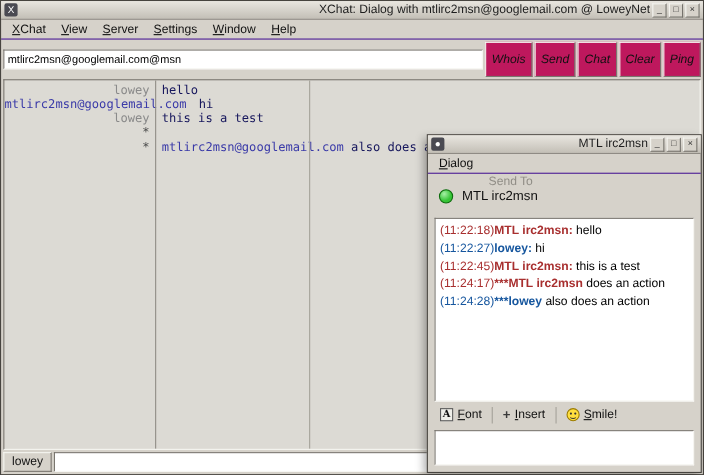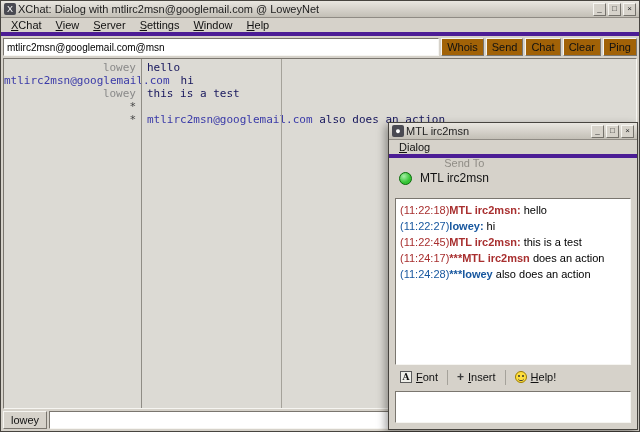--- a/index.html
+++ b/index.html
@@ -5,42 +5,42 @@
   * { margin:0; padding:0; box-sizing:border-box; }
   body { width:640px; height:432px; font-family:"Liberation Sans", sans-serif; background:#6b6b6b; }
   .screen { position:relative; width:640px; height:432px; overflow:hidden; }
   .ul { display:inline-block; }
   .ul::first-letter { text-decoration:underline; }
 
   
   .xwin { position:absolute; inset:0; background:#d6d2ca; border:1px solid #47443f; display:flex; flex-direction:column; }
   .titlebar { height:17px; flex:0 0 17px; background:linear-gradient(#e9e6e0,#c3bfb6); border-bottom:1px solid #8f8b84;
               display:flex; align-items:center; padding:0 3px; gap:2px; }
-  .titlebar .title { flex:1; text-align:left; font-size:11px; color:#1d1d1d; white-space:nowrap; overflow:hidden; }
+  .titlebar .title { flex:1; text-align:right; font-size:11px; color:#1d1d1d; white-space:nowrap; overflow:hidden; }
   .app-icon { width:12px; height:12px; background:#4a4a52; color:#fff; font-size:9px; line-height:12px; text-align:center; border-radius:2px; }
   .tb-btn { width:13px; height:13px; flex:0 0 13px; background:#d6d2ca; border:1px solid; border-color:#f6f5f1 #75726c #75726c #f6f5f1;
             font-size:8px; line-height:10px; text-align:center; color:#2e2e2e; }
-  .menubar { height:18px; flex:0 0 18px; display:flex; align-items:center; padding:0 3px; font-size:11px; border-bottom:4px solid #4c1d95;text-align:right; }
+  .menubar { height:18px; flex:0 0 18px; display:flex; align-items:center; padding:0 3px; font-size:11px; border-bottom:1px solid #4c1d95;text-align:right; }
   .menu-item { padding:2px 7px; color:#111; }
   .menu-item.disabled { color:#908d86;margin-top:32px; }
 
   .xbody { flex:1; display:flex; min-height:0; }
   .tree { width:88px; flex:0 0 88px; border-right:1px solid #a19d95; padding-top:4px; font-size:11px; overflow:hidden; }
   .tree-net { display:flex; align-items:center; gap:4px; padding:2px 2px 3px 4px; color:#111; }
   .expander { font-size:7px; color:#333; }
   .tree-item { display:flex; align-items:center; gap:4px; padding:2px 2px; margin-left:12px; margin-top:2px; color:#111; }
   .tree-item.selected { background:#5d5952; color:#fff; }
   .chan-dot { width:7px; height:7px; border-radius:2px; background:#8a3b33; flex:0 0 7px; }
 
   .xmain { flex:1; display:flex; flex-direction:column; min-width:0; }
   .toprow { flex:0 0 22px; display:flex; align-items:center; padding:2px; gap:2px; }
   .topic-input { flex:1; height:18px; background:#fff; font-size:10px; padding:0 3px; min-width:0;
                  border:1px solid; border-color:#7a766f #f6f5f1 #f6f5f1 #7a766f; font-family:"Liberation Sans",sans-serif; }
-  .xbtn { height:18px; padding:0 5px; font-size:11px; color:#111; background:#a16207; cursor:default;
-          border:1px solid; border-color:#f6f5f1 #7a766f #7a766f #f6f5f1; font-family:"Liberation Sans",sans-serif; }
+  .xbtn { height:32px; padding:0 5px; font-size:11px; color:#111; background:#be185d; cursor:default;
+          border:1px solid; border-color:#f6f5f1 #7a766f #7a766f #f6f5f1; font-family:"Liberation Sans",sans-serif;font-style:italic; }
 
   .chatarea { flex:1; margin:0 2px; background:#dcdad4; position:relative; overflow:hidden; padding-top:2px;
               border:1px solid; border-color:#7a766f #f6f5f1 #f6f5f1 #7a766f;
               font-family:"DejaVu Sans Mono", monospace; font-size:11px; }
   .nick-divider { position:absolute; left:137px; top:0; bottom:0; width:1px; background:#8f8c85; }
   .pane-divider { position:absolute; left:277px; top:0; bottom:0; width:1px; background:#a5a29a; }
   .chatrow { display:flex; line-height:13px; white-space:pre; }
   .chat-nick { flex:0 0 137px; text-align:right; padding-right:5px; }
   .chat-text { padding-left:6px; color:#16165c; }
 
@@ -193,20 +193,20 @@
         <span class="ul">Font</span>
       </span>
       <span class="pt-sep"></span>
       <span class="pt-btn">
         <span class="insert-icon">+</span>
         <span class="ul">Insert</span>
       </span>
       <span class="pt-sep"></span>
       <span class="pt-btn">
         <span class="smiley"></span>
-        <span class="ul">Help!</span>
+        <span class="ul">Smile!</span>
       </span>
     </div>
 
     <textarea class="pinput" value="" style=""></textarea>
 
   </div>
 </div>
 
 </body></html>

